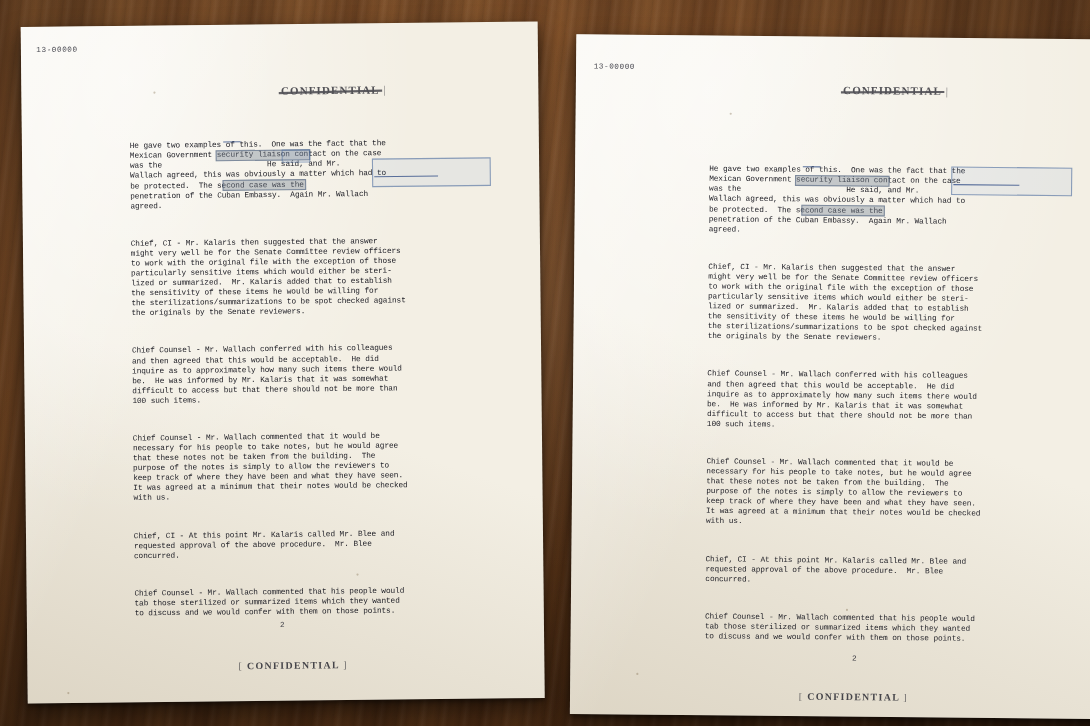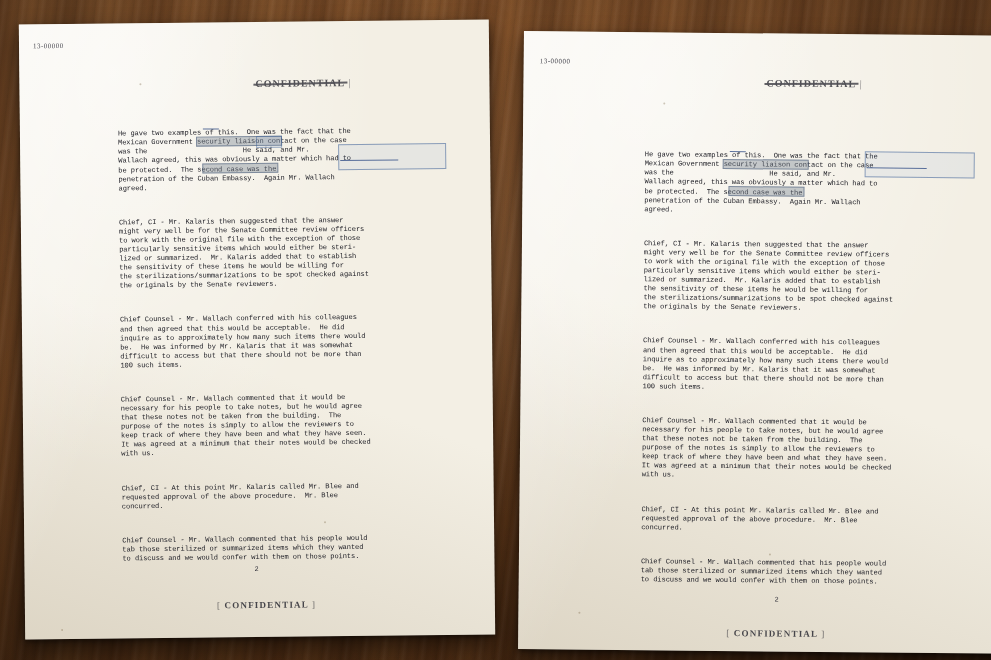--- a/index.html
+++ b/index.html
@@ -87,21 +87,21 @@
     transform: rotate(0.55deg);
   }
 
   .page-inner {
     position: absolute;
     inset: 0;
   }
 
   .stamp-id {
     position: absolute;
-    font-family: Liberation Serif, serif;
+    font-family: Liberation Mono, monospace;
     color: #4a4a52;
     letter-spacing: 0.5px;
   }
 
   .classmark {
     position: absolute;
     font-family: "Liberation Serif", serif;
     font-weight: bold;
     color: #2e2e36;
     letter-spacing: 1px;

